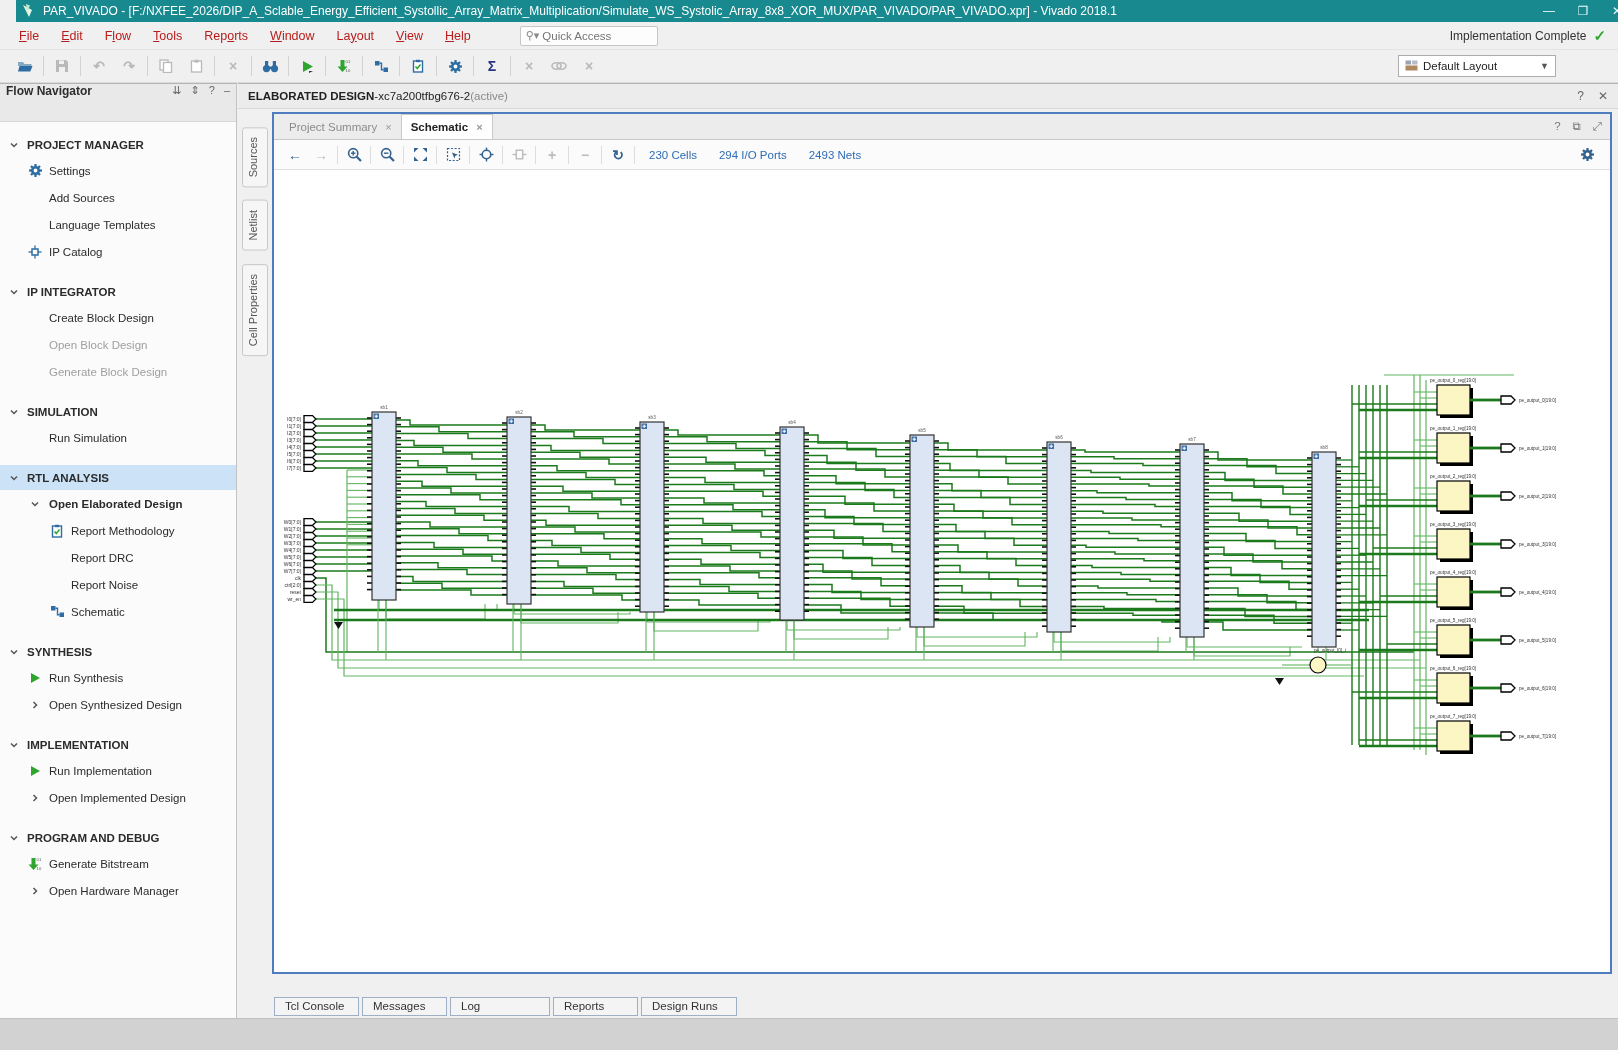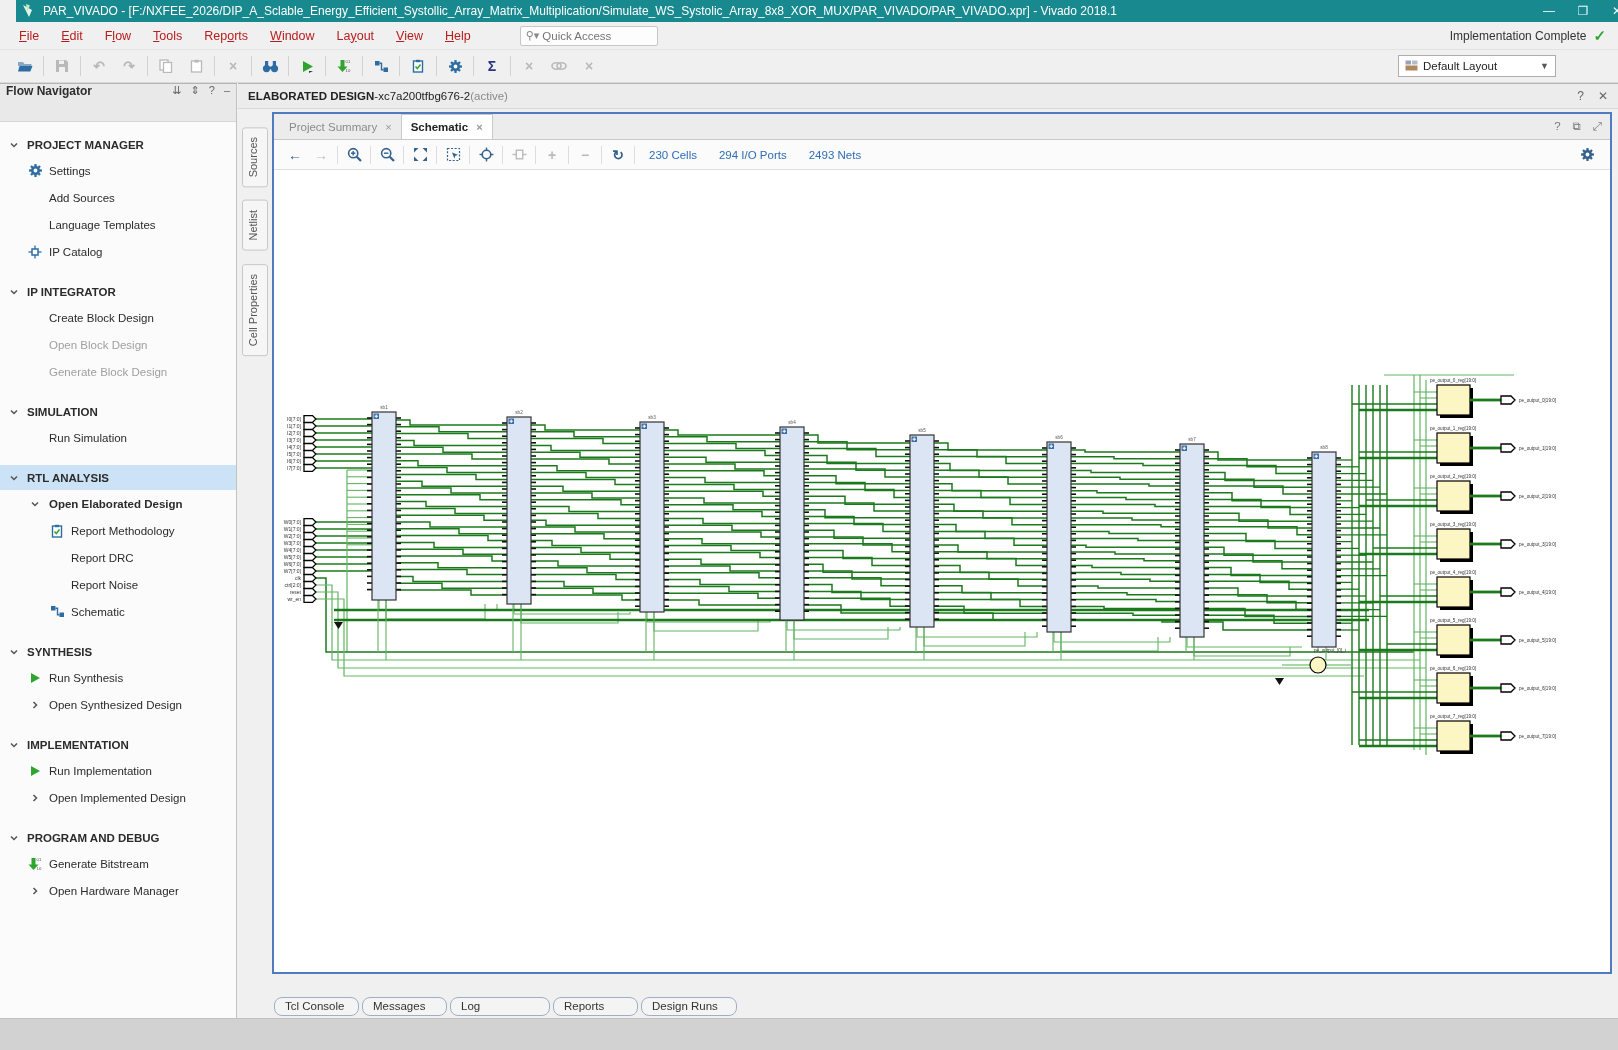--- a/index.html
+++ b/index.html
@@ -73,21 +73,21 @@
   .st-sep { width:1px; height:18px; background:#ddd; margin:0 3px; }
   .st-stat { font-size:11.5px; color:#2e6cb5; margin:0 11px; white-space:nowrap; }
   .st-gear { margin-left:auto; margin-right:10px; }
   .glyph-blue { color:#34618e; font-weight:bold; font-size:14px; }
   .glyph-gray { color:#bbb; font-weight:bold; font-size:14px; }
 
   .canvas { position:relative; width:1336px; height:802px; background:#fff; overflow:hidden; }
 
   
   .bottom-tabs { position:absolute; left:36px; top:888px; display:flex; gap:3px; }
-  .btab { border:1px solid #9fb0c6; border-radius:8px; background:#f4f4f4; font-size:11.5px; color:#333; padding:2px 0 3px 10px; width:85px; }
+  .btab { border:1px solid #9fb0c6; border-radius:0; background:#f4f4f4; font-size:11.5px; color:#333; padding:2px 0 3px 10px; width:85px; }
   .btab:nth-child(3){ width:100px; }
   .btab:nth-child(5){ width:96px; }
 
   .footer { position:absolute; left:0; top:1018px; width:100%; height:32px; background:#d2d2d2; border-top:1px solid #c0c0c0; }
 </style>
 </head>
 <body>
 
 <div class="app">
 

